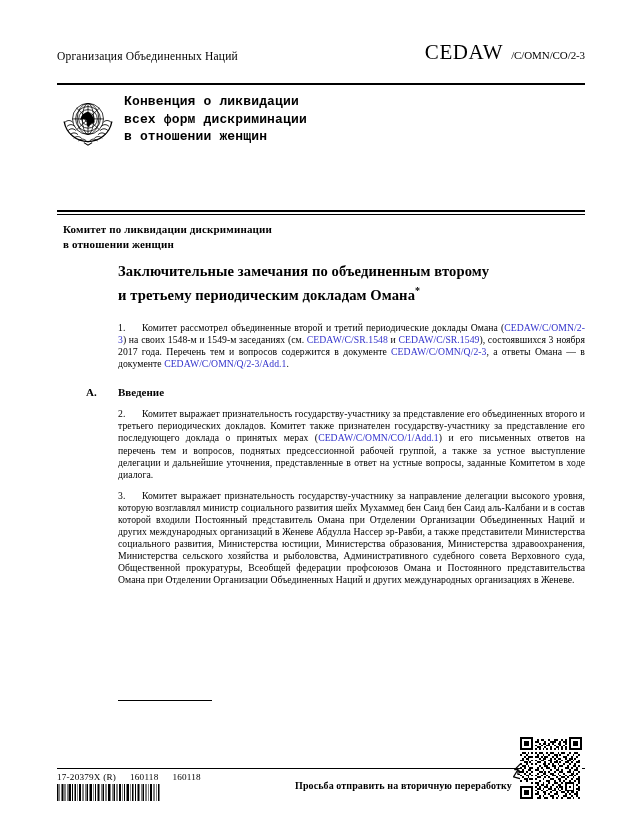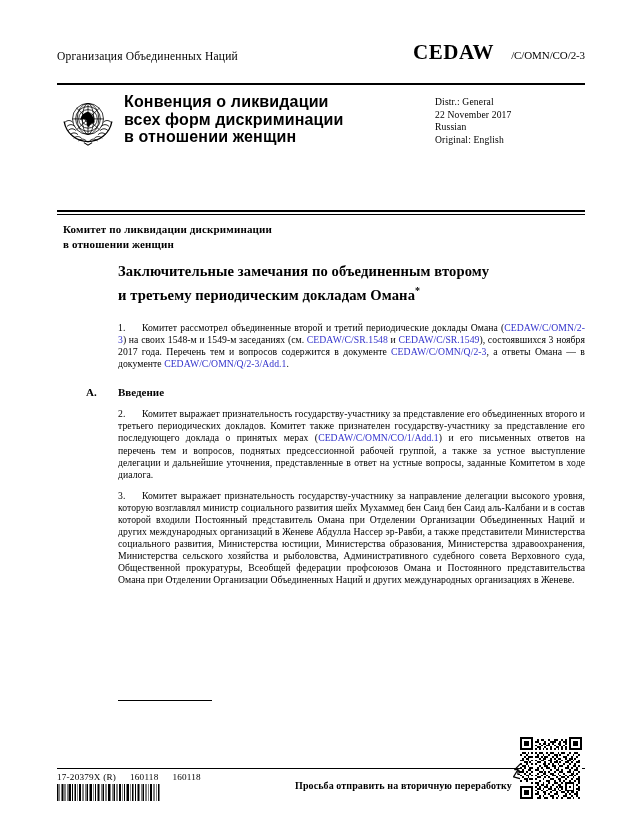--- a/index.html
+++ b/index.html
@@ -43,27 +43,26 @@
   }
   .symbol-wrap {
     display: flex;
     align-items: baseline;
     white-space: nowrap;
   }
   .symbol-main {
     font-size: 21px;
     letter-spacing: 0.6px;
     line-height: 21px;
-    font-weight: bold;
   }
   .symbol-suffix {
     font-size: 11px;
     letter-spacing: -0.1px;
     line-height: 11px;
-    margin-left: 17px;
+    margin-left: 8px;
   }
   .rule-thick {
     border-top: 2.2px solid #000;
     width: 528px;
   }
   .rule-thin {
     border-top: 0.8px solid #000;
     width: 528px;
   }
 
@@ -74,23 +73,23 @@
     min-height: 70px;
   }
   .emblem {
     width: 62px;
     height: 56px;
     flex: 0 0 62px;
     margin-right: 5px;
     margin-top: 2px;
   }
   .conv-title {
-    font-family: Liberation Sans, sans-serif;
+    font-family: Liberation Mono, monospace;
     font-weight: bold;
-    font-size: 16px;
+    font-size: 13px;
     line-height: 17.5px;
     letter-spacing: 0.15px;
     flex: 1 1 auto;
     padding-top: 1px;
   }
   .distr-block {
     flex: 0 0 150px;
     width: 150px;
     font-size: 9.6px;
     line-height: 12.6px;
@@ -299,26 +298,20 @@
           </g>
         </svg>
       </div>
 
       <div class="conv-title">
         <div>Конвенция о ликвидации</div>
         <div>всех форм дискриминации</div>
         <div>в отношении женщин</div>
       </div>
 
-      <div class="distr-block">
-        <div>Distr.: General</div>
-        <div>22 November 2017</div>
-        <div>Russian</div>
-        <div>Original: English</div>
-      </div>
     </div>
   </div>
 
   <div style="position:absolute;left:57px;top:210px;width:528px;">
     <div class="rule-thick"></div>
     <div style="height:1.6px"></div>
     <div class="rule-thin"></div>
   </div>
 
   <div class="committee">

